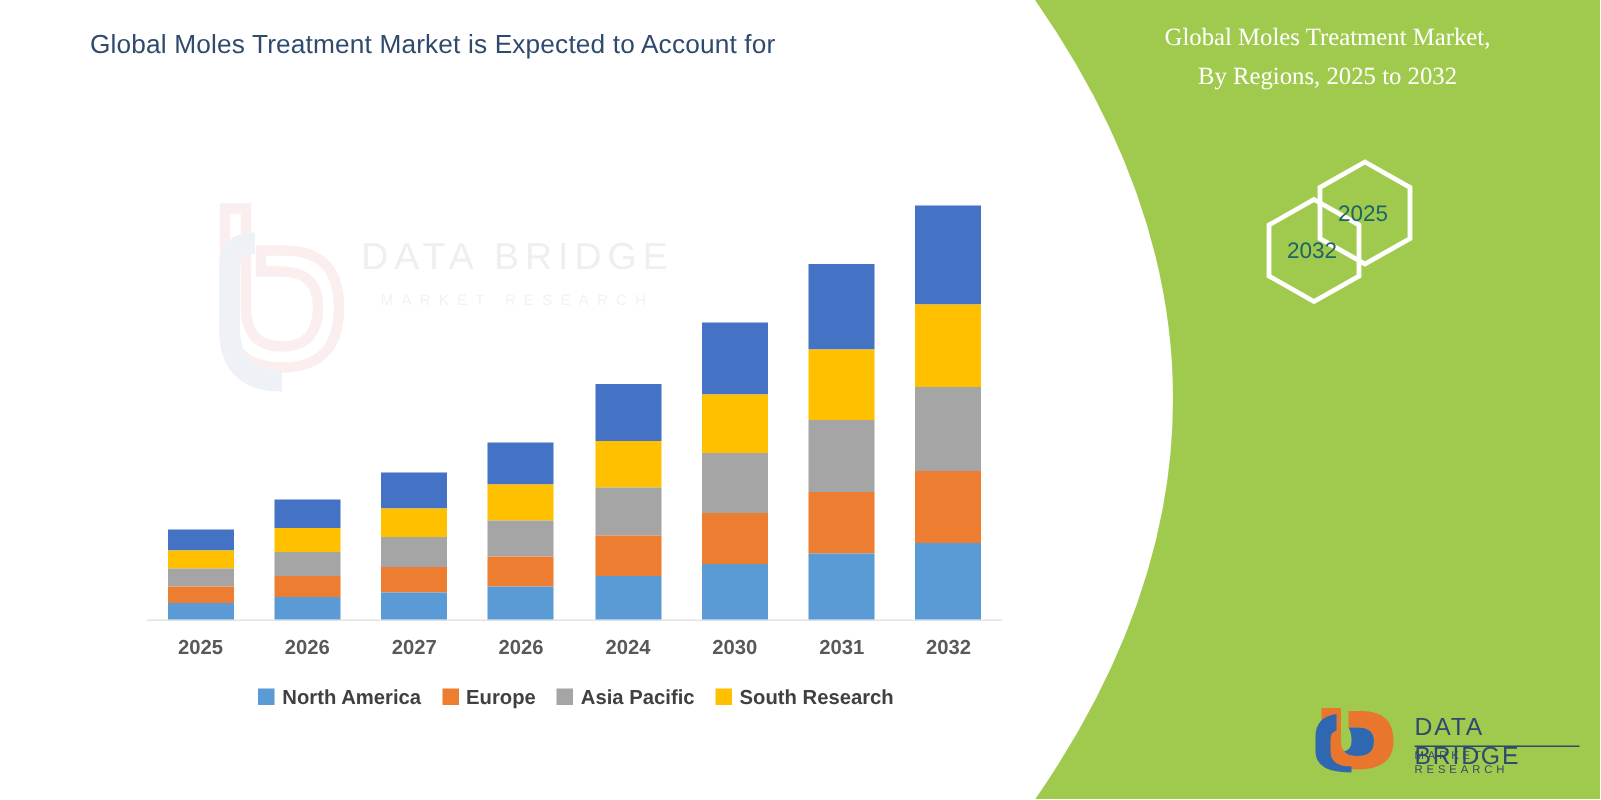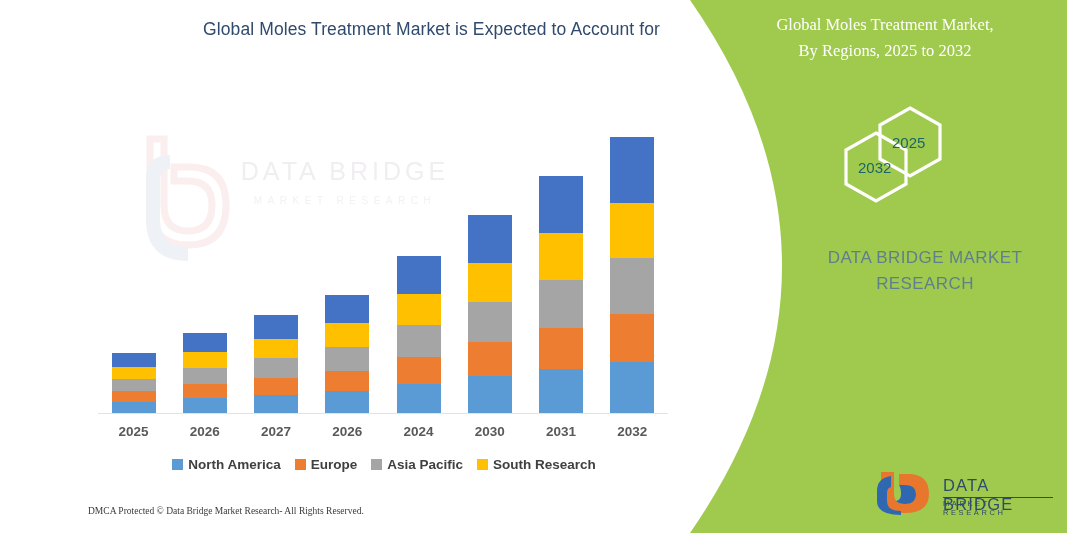--- a/index.html
+++ b/index.html
@@ -9,21 +9,21 @@
     font-family:"Liberation Sans", sans-serif;
     position:relative;
   }
   #stage{position:absolute;inset:0;width:1067px;height:533px;overflow:hidden;background:#fff;}
 
   
   .chart-panel{position:absolute;left:0;top:0;width:700px;height:533px;}
 
   .chart-title{
     position:absolute;left:60px;top:16px;width:600px;
-    text-align:right;
+    text-align:left;
     font-size:17.5px;line-height:27px;font-weight:400;
     color:#2f4a6d;letter-spacing:.1px;
   }
 
   
   .watermark{position:absolute;left:140px;top:135px;width:300px;height:140px;opacity:1;pointer-events:none;}
   .wm-mark{position:absolute;left:0px;top:0px;width:92px;height:130px;}
   .wm-text{position:absolute;left:100px;top:22px;width:210px;text-align:center;}
   .wm-text .l1{font-size:25px;letter-spacing:4px;color:#f0eef0;font-weight:400;}
   .wm-text .l2{font-size:10px;letter-spacing:5.5px;color:#f2f1f3;margin-top:9px;}
@@ -190,21 +190,20 @@
           <span class="legend-swatch" style="background: rgb(165, 165, 165);"></span>
           <span class="legend-label">Asia Pacific</span>
         </div>
         <div class="legend-item">
           <span class="legend-swatch" style="background: rgb(255, 192, 0);"></span>
           <span class="legend-label">South Research</span>
         </div>
       </div>
 
     <div class="footer">
-      <div class="fl">DMCA Protected © Data Bridge Market Research-  All Rights Reserved.</div>
     </div>
   </div>
 
   <div class="green-panel">
     <svg class="green-shape" viewBox="0 0 377 533" preserveAspectRatio="none">
       <path d="M377 0 L377 533 L0 533 Q92 400 92 266 Q92 132 0 0 Z" fill="#a0ca4e"></path>
     </svg>
   </div>
 
   <div class="green-title">
@@ -214,24 +213,20 @@
 
   <div class="hexwrap">
     <svg width="180" height="110" viewBox="0 0 180 110">
       <polygon points="90,13 120,30 120,64 90,81 60,64 60,30" fill="none" stroke="#ffffff" stroke-width="3.2"></polygon>
       <polygon points="56,38 86,55 86,89 56,106 26,89 26,55" fill="none" stroke="#ffffff" stroke-width="3.2"></polygon>
     </svg>
     <div class="hex-label" style="left:72px;top:39px;">2025</div>
     <div class="hex-label" style="left:38px;top:64px;">2032</div>
   </div>
 
-  <div class="brand-text">
-    <span>DATA BRIDGE MARKET</span><br>
-    <span>RESEARCH</span>
-  </div>
 
   <div class="logo">
     <svg width="60" height="46" viewBox="0 0 60 46">
       <path d="M6 2 L19 2 L19 24 Q19 34 30 34 Q41 34 41 24 Q41 15 30 15 L24 15 L24 4 L33 4 Q54 4 54 24 Q54 43 30 43 Q6 43 6 24 Z" fill="#e8762d"></path>
       <path d="M2 21 Q2 8 16 6 L16 17 Q12 18 12 23 L12 31 Q12 41 26 41 L26 45 Q2 45 2 31 Z" fill="#2f67b1"></path>
       <path d="M24 15 L30 15 Q41 15 41 24 Q41 34 30 34 Q24 34 21 31 Q26 30 26 24 Q26 18 24 15 Z" fill="#2f67b1"></path>
     </svg>
     <div class="logo-t1">DATA BRIDGE</div>
     <div class="logo-rule"></div>
     <div class="logo-t2">MARKET RESEARCH</div>

